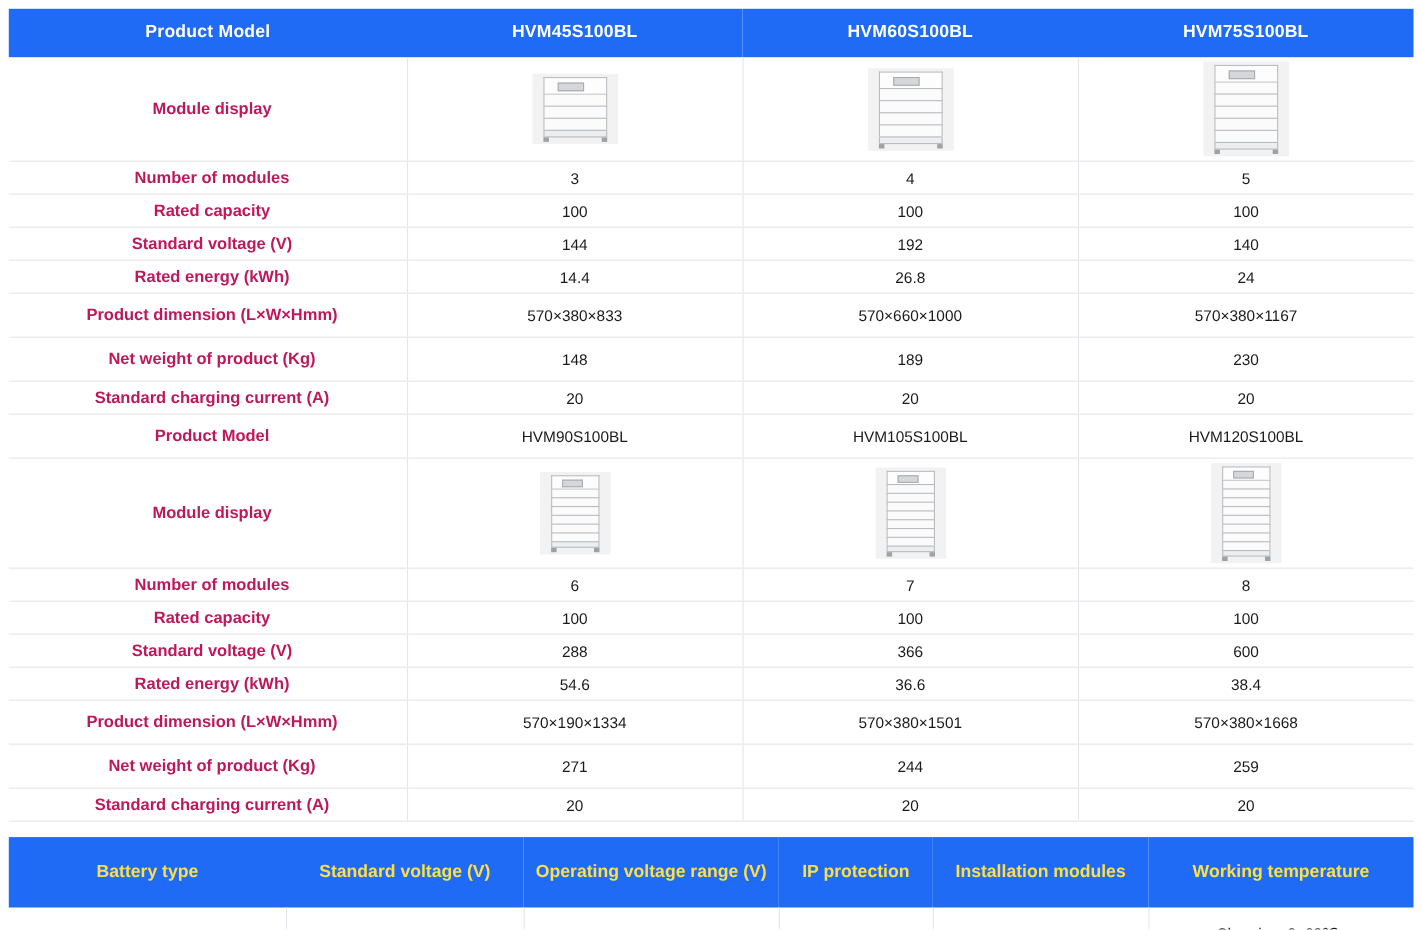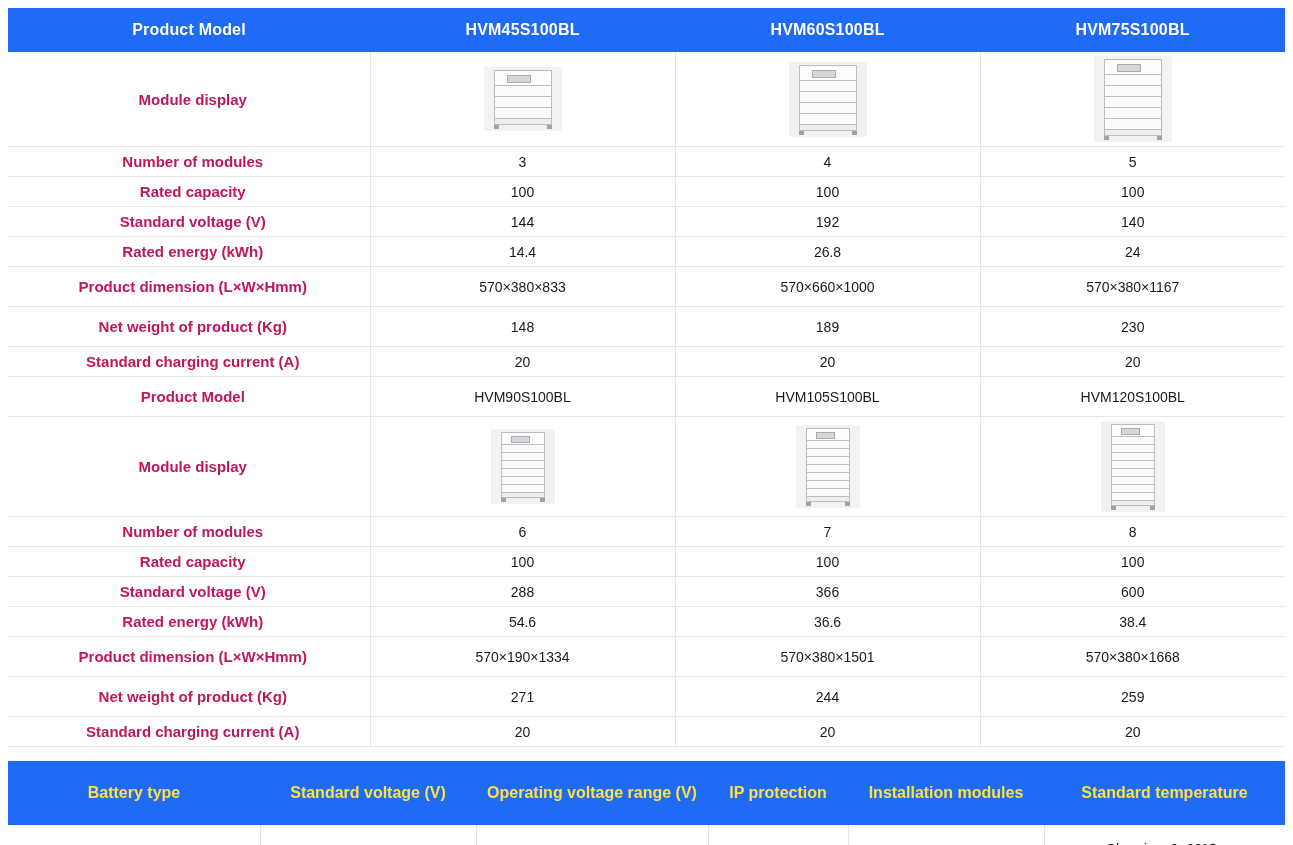--- a/index.html
+++ b/index.html
@@ -405,21 +405,21 @@
         <col class="b5">
         <col class="b6">
     </colgroup>
     <tbody id="bottom-body">
         <tr class="hdr">
           <td>Battery type</td>
           <td>Standard voltage (V)</td>
           <td>Operating voltage range (V)</td>
           <td>IP protection</td>
           <td>Installation modules</td>
-          <td>Standard temperature</td>
+          <td>Working temperature</td>
         </tr>
         <tr class="data">
           <td>Lithium iron phosphate (LFP)</td>
           <td>48</td>
           <td>40~54.7</td>
           <td>IP54</td>
           <td>Natural placement</td>
           <td>Charging: 0~60℃ ;<br>Discharging: -10~60℃</td>
         </tr>
       </tbody>

